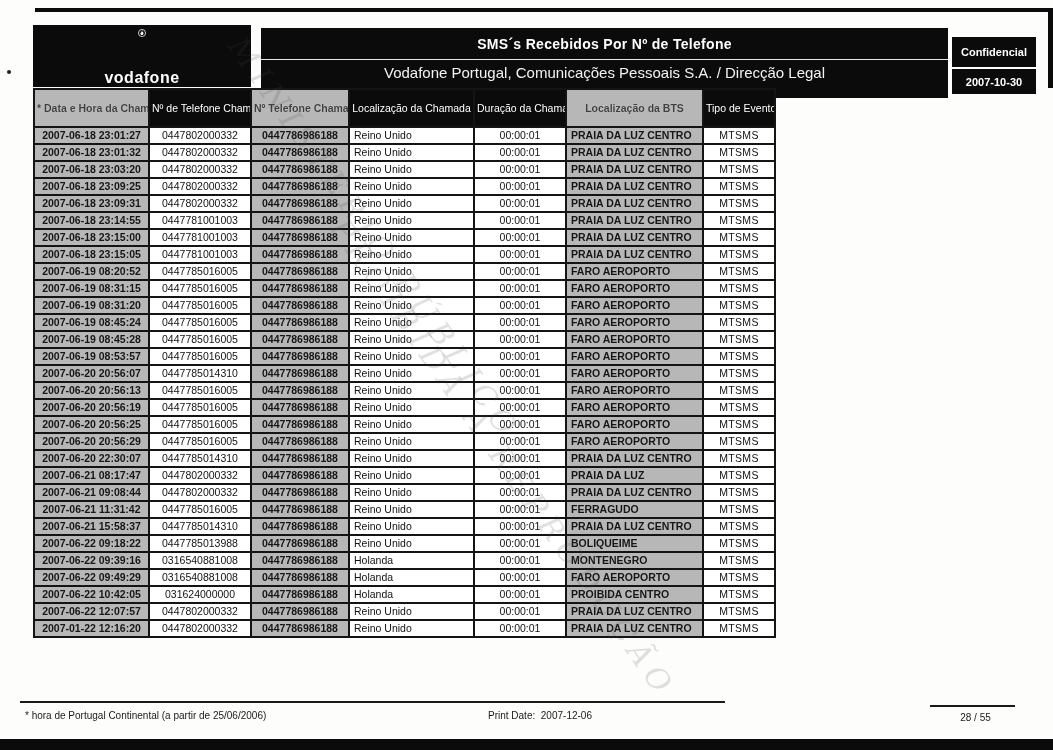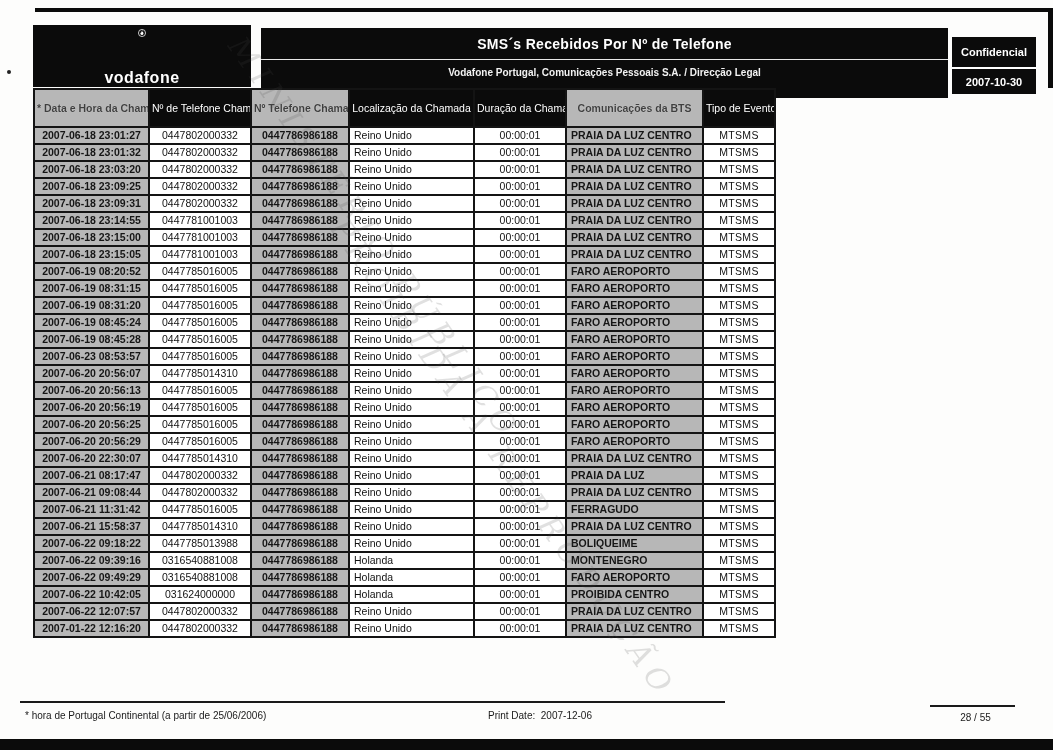--- a/index.html
+++ b/index.html
@@ -14,21 +14,21 @@
   .margin-dot{position:absolute;left:7px;top:70px;width:4px;height:4px;border-radius:50%;background:#222;}
 
   
   .logo-box{position:absolute;left:33px;top:25px;width:218px;height:62px;background:#0b0b0b;
     display:flex;flex-direction:column;align-items:center;justify-content:flex-start;}
   .logo-mark{margin-top:4px;width:36px;height:36px;}
   .logo-word{color:#fff;font-size:16px;font-weight:700;letter-spacing:.5px;line-height:18px;margin-top:32px;}
   .title-bar{position:absolute;left:261px;top:28px;width:687px;height:70px;background:#0b0b0b;color:#fff;}
   .title-main{height:31px;display:flex;align-items:center;justify-content:center;
     font-size:14px;font-weight:700;border-bottom:1px solid #e8e8e8;letter-spacing:.3px;}
-  .title-sub{height:25px;display:flex;align-items:center;justify-content:center;font-size:10px;color:#f2f2f2;font-weight:bold;}
+  .title-sub{height:25px;display:flex;align-items:center;justify-content:center;font-size:15px;color:#f2f2f2;}
   .conf-box{position:absolute;left:952px;top:37px;width:84px;height:57px;background:#0b0b0b;color:#fff;}
   .conf-top{height:30px;display:flex;align-items:center;justify-content:center;
     font-size:11px;font-weight:700;border-bottom:2px solid #fff;}
   .conf-date{height:25px;display:flex;align-items:center;justify-content:center;font-size:11px;font-weight:700;}
 
   
   .watermark{position:absolute;font-family:"DejaVu Serif",serif;font-style:italic;
     font-size:30px;letter-spacing:7px;color:rgba(70,70,70,.17);white-space:nowrap;
     transform-origin:left top;pointer-events:none;z-index:5;}
   .wm1{left:250px;top:30px;transform:rotate(55deg);}
@@ -102,21 +102,21 @@
         <col style="width:137px">
         <col style="width:72px">
     </colgroup>
     <thead>
         <tr>
           <th class="hl">* Data e Hora da Chamada</th>
           <th>Nº de Telefone Chamador</th>
           <th class="hl">Nº Telefone Chamado</th>
           <th>Localização da Chamada</th>
           <th>Duração da Chamada</th>
-          <th class="hl">Comunicações da BTS</th>
+          <th class="hl">Localização da BTS</th>
           <th>Tipo de Evento</th>
         </tr>
       </thead>
     <tbody>
         <tr>
           <td class="c0 hl">2007-06-18 23:01:27</td>
           <td class="c1">0447802000332</td>
           <td class="c2 hl">0447786986188</td>
           <td class="c3">Reino Unido</td>
           <td class="c4">00:00:01</td>
@@ -225,21 +225,21 @@
         <tr>
           <td class="c0 hl">2007-06-19 08:45:28</td>
           <td class="c1">0447785016005</td>
           <td class="c2 hl">0447786986188</td>
           <td class="c3">Reino Unido</td>
           <td class="c4">00:00:01</td>
           <td class="c5 hl">FARO AEROPORTO</td>
           <td class="c6">MTSMS</td>
         </tr>
         <tr>
-          <td class="c0 hl">2007-06-23 08:53:57</td>
+          <td class="c0 hl">2007-06-19 08:53:57</td>
           <td class="c1">0447785016005</td>
           <td class="c2 hl">0447786986188</td>
           <td class="c3">Reino Unido</td>
           <td class="c4">00:00:01</td>
           <td class="c5 hl">FARO AEROPORTO</td>
           <td class="c6">MTSMS</td>
         </tr>
         <tr>
           <td class="c0 hl">2007-06-20 20:56:07</td>
           <td class="c1">0447785014310</td>

